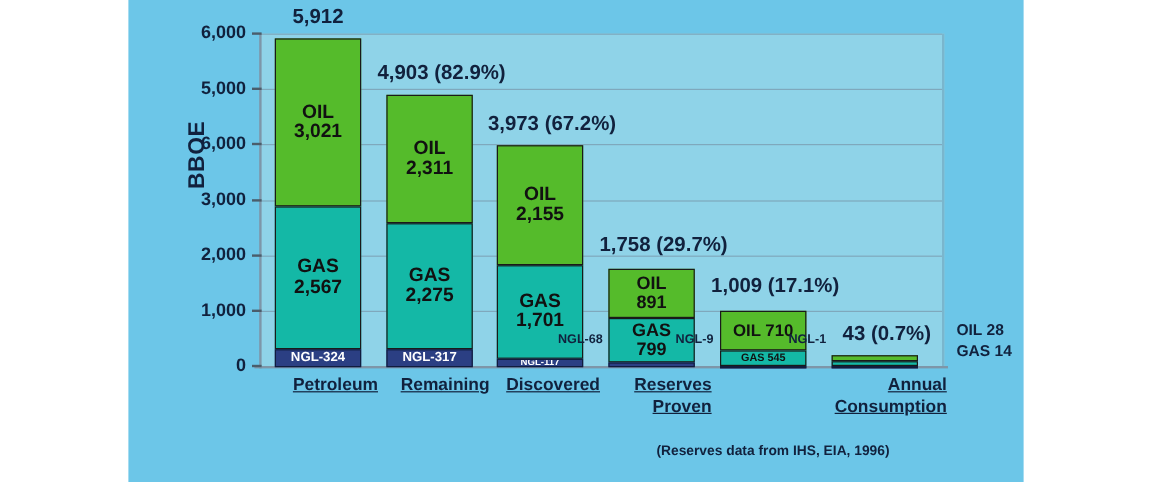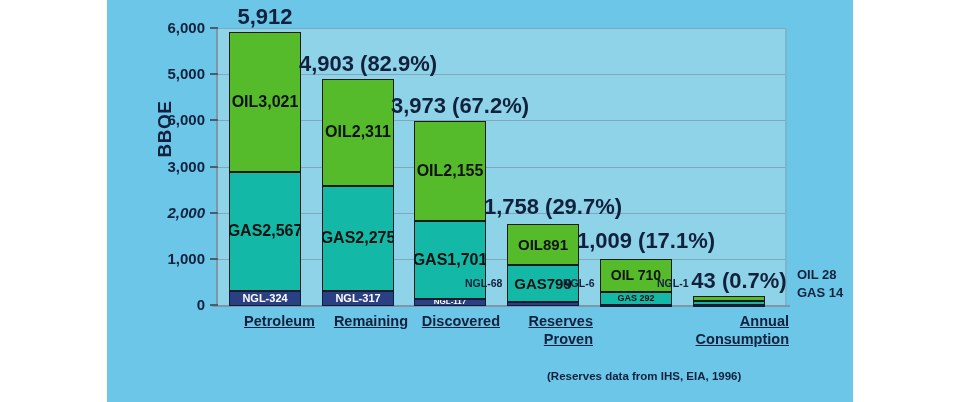--- a/index.html
+++ b/index.html
@@ -32,31 +32,31 @@
   .ytick-mark{position:absolute;left:103px;width:8px;height:2px;background:#4a5d6b;}
   .ytick-label{
     position:absolute;text-align:right;width:70px;
     font-size:15px;font-weight:bold;color:#11213d;
   }
   
   .bar{position:absolute;box-sizing:border-box;}
   .seg{
     position:absolute;left:0;right:0;box-sizing:border-box;
     border:1.5px solid #1a1a1a;
-    display:flex;flex-direction:row;align-items:center;justify-content:center;
+    display:flex;flex-direction:column;align-items:center;justify-content:center;
     overflow:hidden;line-height:1.02;
   }
   .seg-oil{background:#55bb2b;}
   .seg-gas{background:#14b8a6;}
   .seg-ngl{background:#2b3f83;border-color:#101c3d;}
   .seg-txt{font-weight:bold;color:#111111;white-space:nowrap;}
   .seg-txt.white{color:#ffffff;}
   
   .total{
-    position:absolute;text-align:center;font-size:22px;font-weight:bold;
+    position:absolute;text-align:center;font-size:17px;font-weight:bold;
     color:#11213d;white-space:nowrap;
   }
   
   .ngl-callout{
     position:absolute;font-size:10.5px;font-weight:bold;color:#11213d;
     white-space:nowrap;
   }
   
   .xcat{
     position:absolute;text-align:right;font-size:14.5px;font-weight:bold;
@@ -97,21 +97,21 @@
   <div class="ytick-mark" style="top:119px;"></div>
   <div class="ytick-mark" style="top:166px;"></div>
   <div class="ytick-mark" style="top:212px;"></div>
   <div class="ytick-mark" style="top:258px;"></div>
   <div class="ytick-mark" style="top:304px;"></div>
 
   <div class="ytick-label" style="left:28px;top:19px;">6,000</div>
   <div class="ytick-label" style="left:28px;top:65px;">5,000</div>
   <div class="ytick-label" style="left:28px;top:111px;">6,000</div>
   <div class="ytick-label" style="left:28px;top:158px;">3,000</div>
-  <div class="ytick-label" style="left:28px;top:204px;font-style:italic;">2,000</div>
+  <div class="ytick-label" style="left:28px;top:204px;">2,000</div>
   <div class="ytick-label" style="left:28px;top:250px;">1,000</div>
   <div class="ytick-label" style="left:28px;top:296px;">0</div>
 
   <div class="total" style="left:103px;top:4px;width:110px;">5,912</div>
   <div class="bar" style="left:122px;top:32px;width:72px;height:274px;">
     <div class="seg seg-oil" style="top:0px;height:140px;">
       <span class="seg-txt" style="font-size:16px;">OIL</span>
       <span class="seg-txt" style="font-size:16px;">3,021</span>
     </div>
     <div class="seg seg-gas" style="top:140px;height:119px;">
@@ -182,26 +182,26 @@
     <div>Proven</div>
   </div>
 
   <div class="total" style="left:464px;top:228px;width:150px;">1,009 (17.1%)</div>
   <div class="bar" style="left:493px;top:259px;width:72px;height:47px;">
     <div class="seg seg-oil" style="top:0px;height:33px;">
       <span class="seg-txt" style="font-size:14px;">OIL 710</span>
       <span class="seg-txt" style="font-size:14px;"></span>
     </div>
     <div class="seg seg-gas" style="top:33px;height:13px;">
-      <span class="seg-txt" style="font-size:9px;">GAS 292</span>
+      <span class="seg-txt" style="font-size:9px;">GAS 545</span>
       <span class="seg-txt" style="font-size:9px;"></span>
     </div>
     <div class="seg seg-ngl" style="top:46px;height:1px;"></div>
   </div>
-  <div class="ngl-callout" style="left:456px;top:277px;">NGL-6</div>
+  <div class="ngl-callout" style="left:456px;top:277px;">NGL-9</div>
 
   <div class="total" style="left:557px;top:268px;width:150px;">43 (0.7%)</div>
   <div class="bar" style="left:586px;top:296px;width:72px;height:10px;">
     <div class="seg seg-oil" style="top:0px;height:5px;"></div>
     <div class="seg seg-gas" style="top:5px;height:4px;"></div>
     <div class="seg seg-ngl" style="top:9px;height:1px;"></div>
   </div>
   <div class="ngl-callout" style="left:550px;top:277px;">NGL-1</div>
   <div class="xcat" style="left:572px;top:313px;width:110px;">
     <div>Annual</div>

